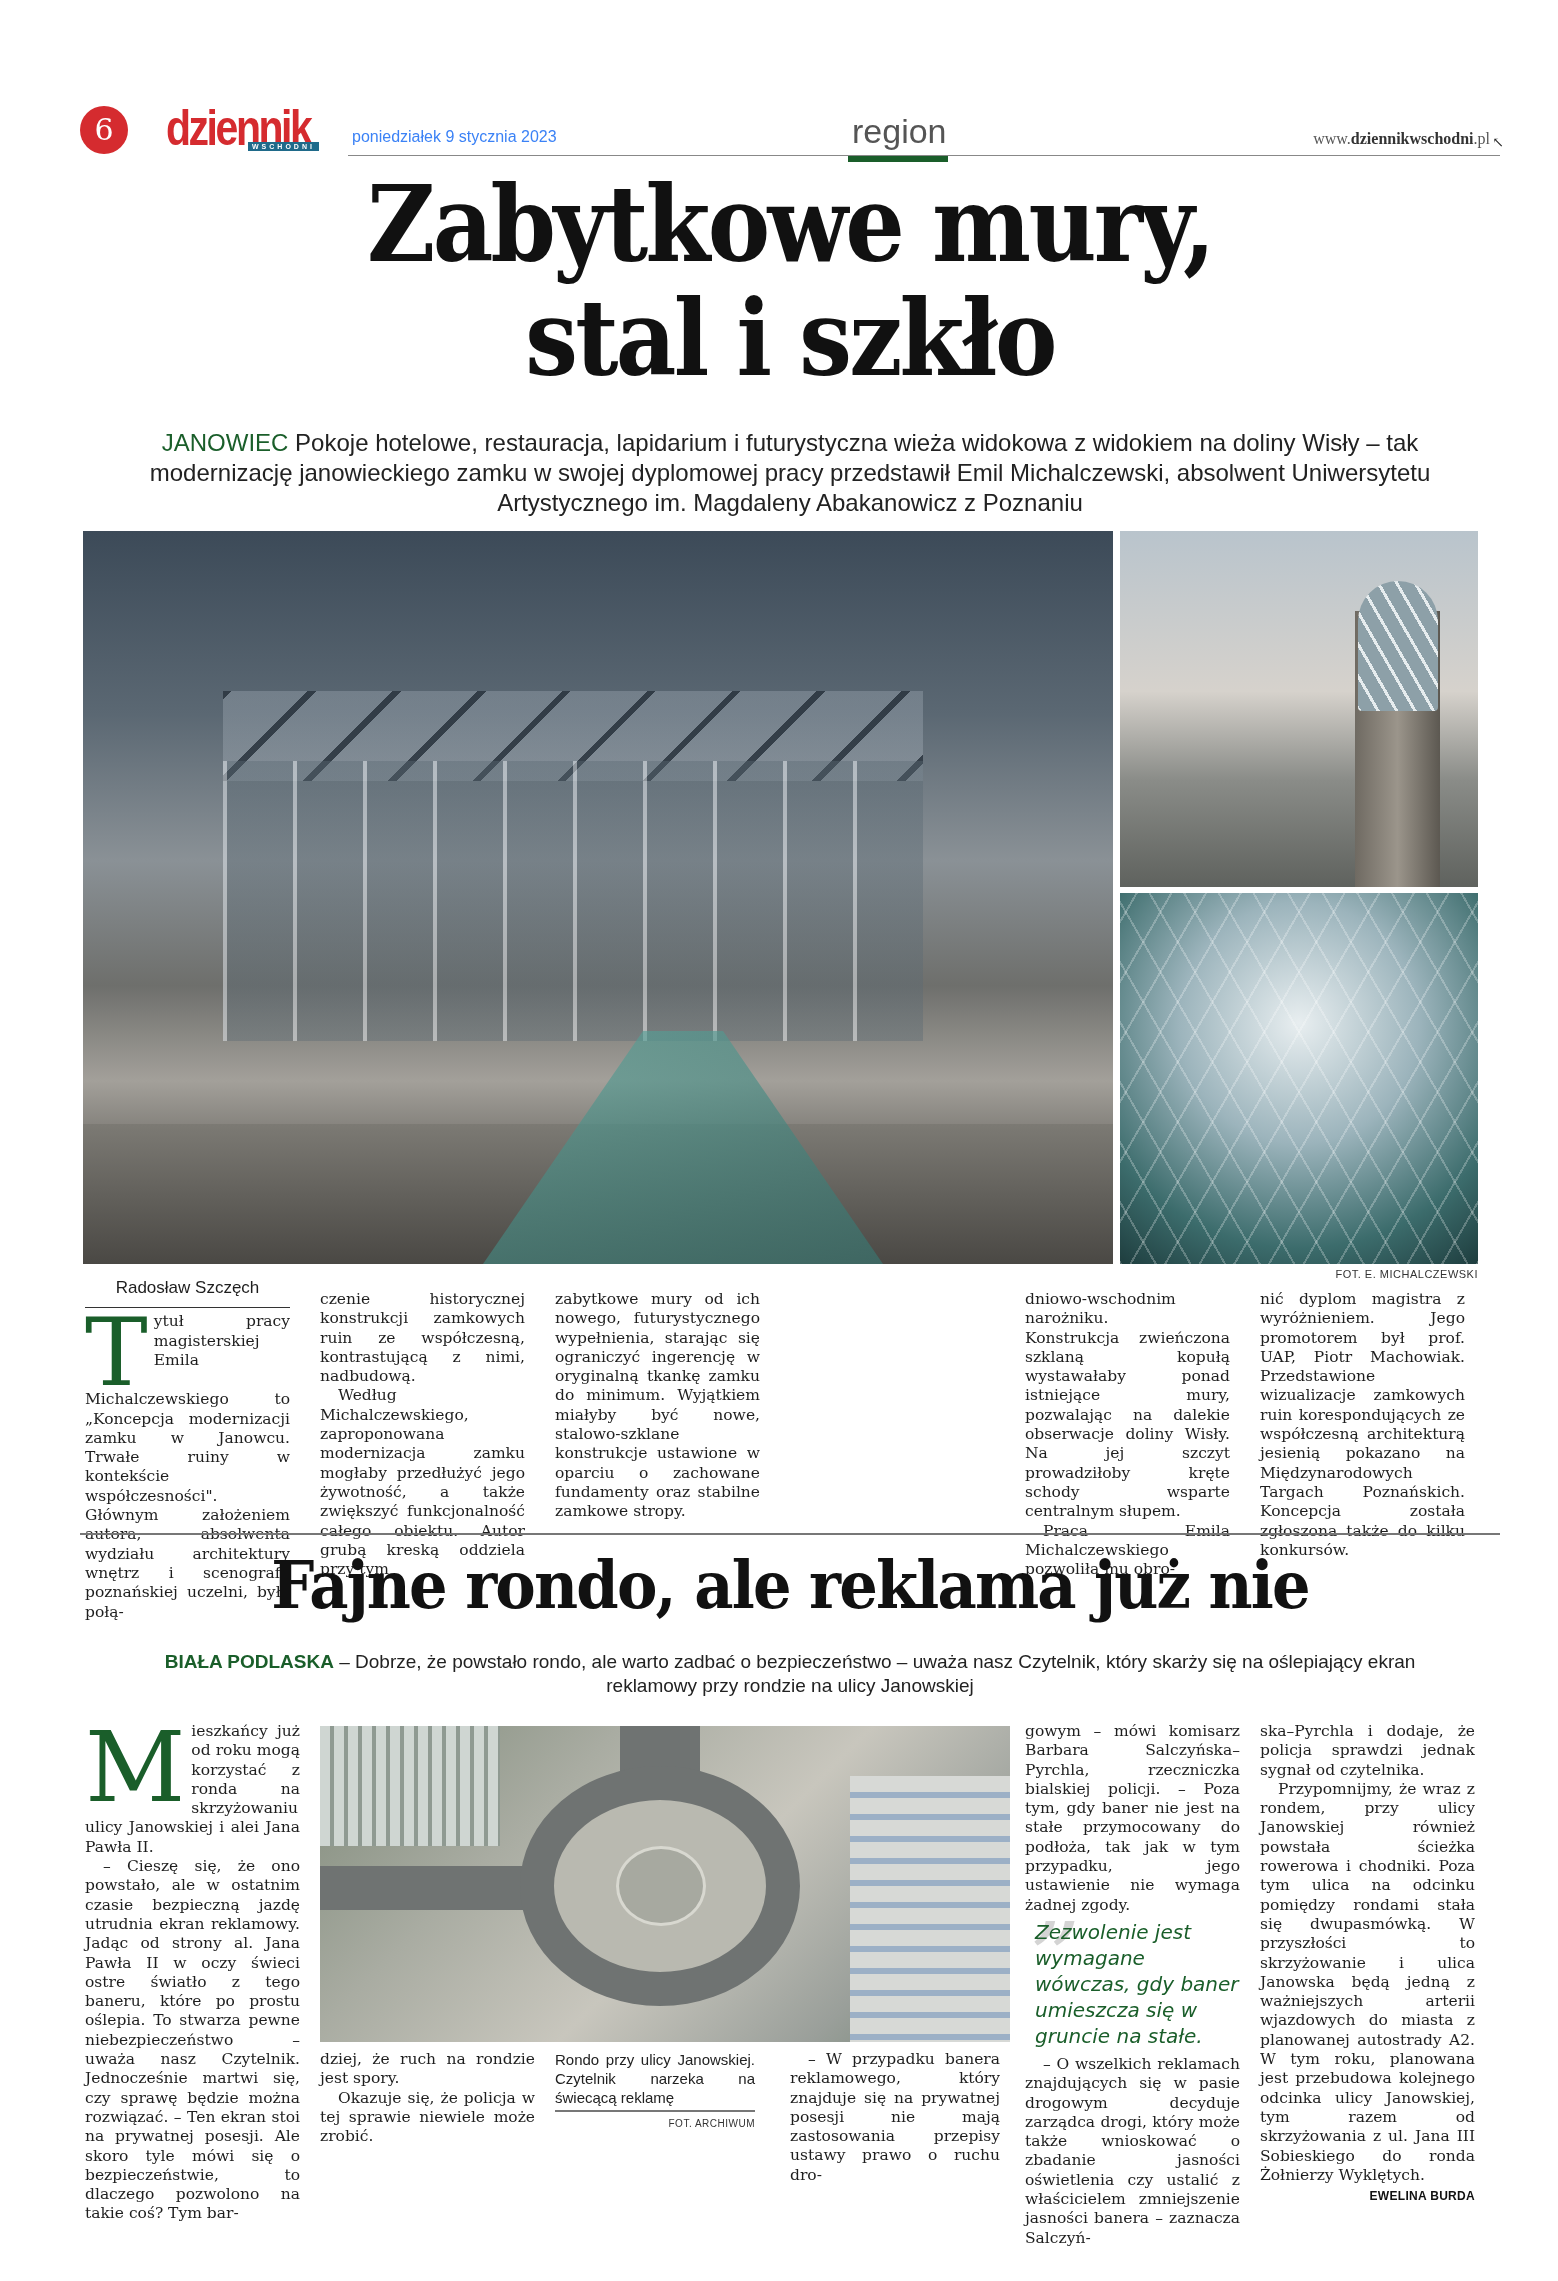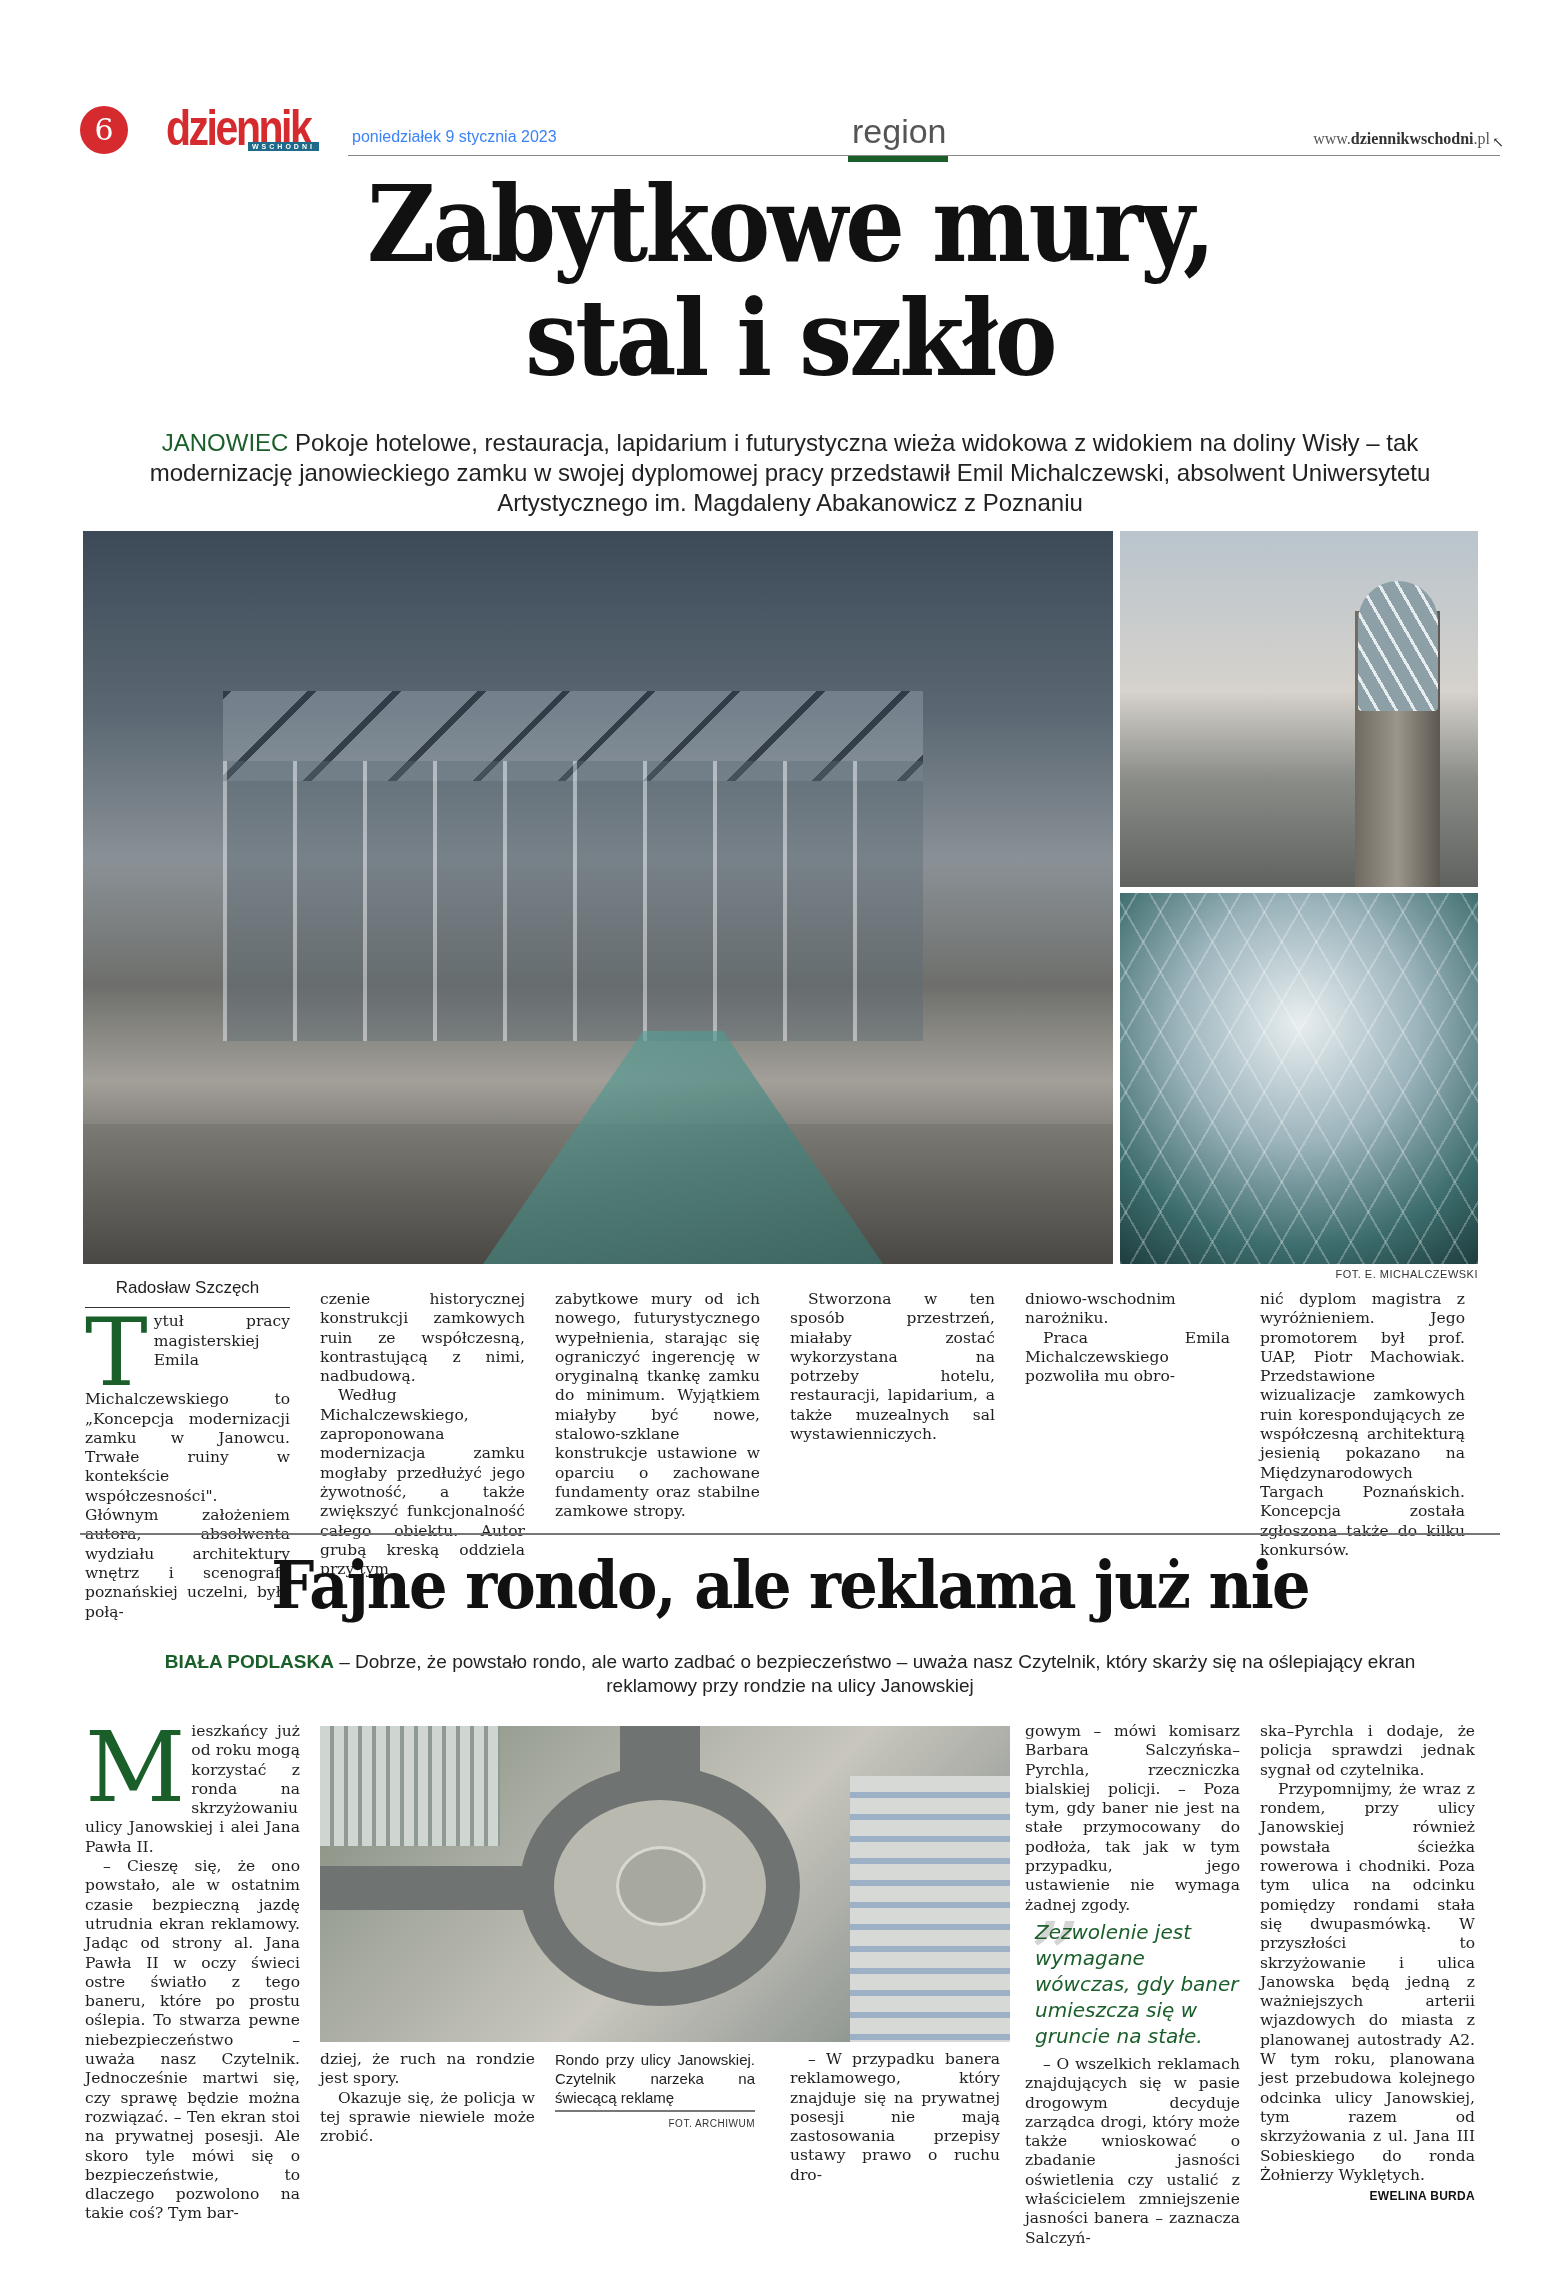--- a/index.html
+++ b/index.html
@@ -151,24 +151,24 @@
       <span>ytuł pracy magisterskiej Emila Michalczewskiego to „Koncepcja modernizacji zamku w Janowcu. Trwałe ruiny w kontekście współczesności". Głównym założeniem autora, absolwenta wydziału architektury wnętrz i scenografii poznańskiej uczelni, było połą-</span>
     </div>
     <div class="col" style="left:235px; width:205px;">
       <p>czenie historycznej konstrukcji zamkowych ruin ze współczesną, kontrastującą z nimi, nadbudową.</p>
       <p class="ind">Według Michalczewskiego, zaproponowana modernizacja zamku mogłaby przedłużyć jego żywotność, a także zwiększyć funkcjonalność całego obiektu. Autor grubą kreską oddziela przy tym</p>
     </div>
     <div class="col" style="left:470px; width:205px;">
       <p>zabytkowe mury od ich nowego, futurystycznego wypełnienia, starając się ograniczyć ingerencję w oryginalną tkankę zamku do minimum. Wyjątkiem miałyby być nowe, stalowo-szklane konstrukcje ustawione w oparciu o zachowane fundamenty oraz stabilne zamkowe stropy.</p>
     </div>
     <div class="col" style="left:705px; width:205px;">
-      <p class="ind">Stworzona w ten sposób przestrzeń, miałaby zostać wykorzystana na potrzeby hotelu, restauracji, lapidarium, a także muzealnych sal wystawienniczych.</p>
     </div>
     <div class="col" style="left:940px; width:205px;">
       <p>dniowo-wschodnim narożniku.</p>
+      <p>Konstrukcja zwieńczona szklaną kopułą wystawałaby ponad istniejące mury, pozwalając na dalekie obserwacje doliny Wisły. Na jej szczyt prowadziłoby kręte schody wsparte centralnym słupem.</p>
       <p class="ind">Praca Emila Michalczewskiego pozwoliła mu obro-</p>
     </div>
     <div class="col" style="left:1175px; width:205px;">
       <p>nić dyplom magistra z wyróżnieniem. Jego promotorem był prof. UAP, Piotr Machowiak. Przedstawione wizualizacje zamkowych ruin korespondujących ze współczesną architekturą jesienią pokazano na Międzynarodowych Targach Poznańskich. Koncepcja została zgłoszona także do kilku konkursów.</p>
     </div>
   </div>
 </article>
 
 <div class="rule-mid"></div>
 

